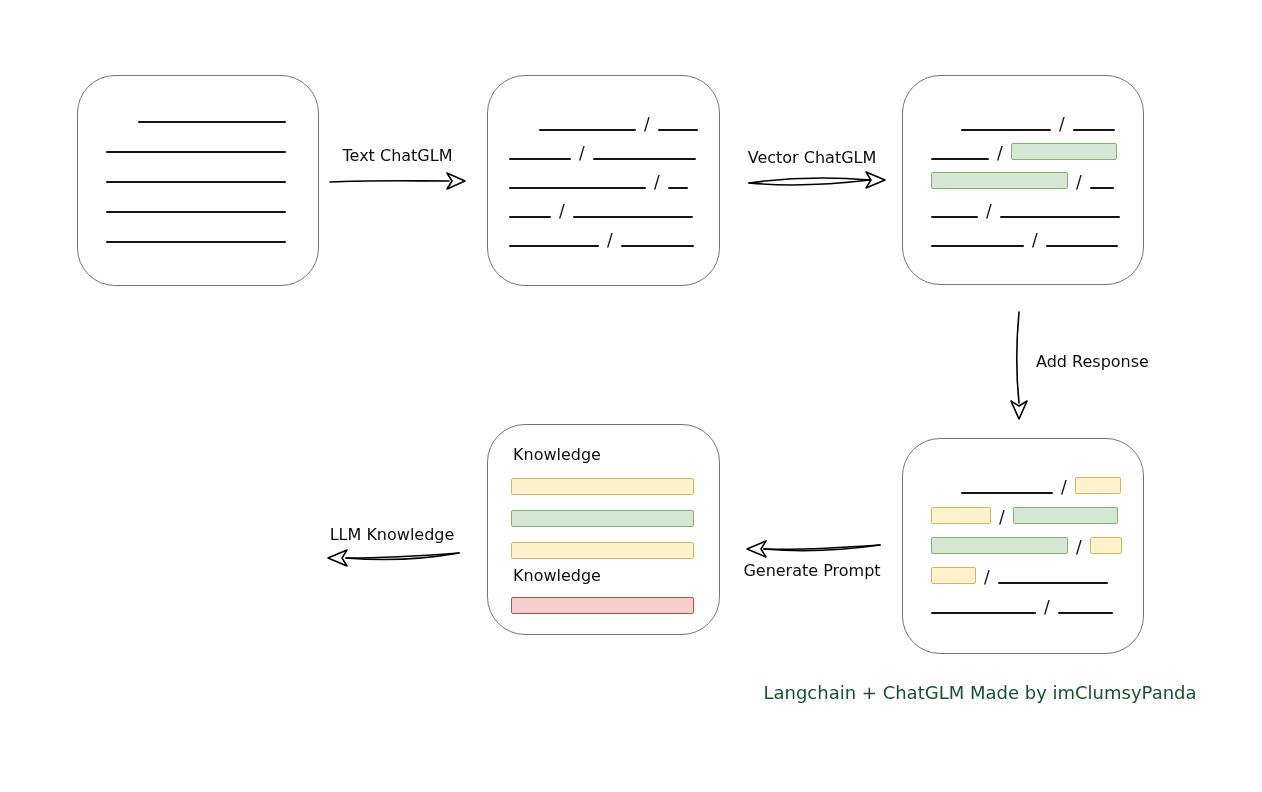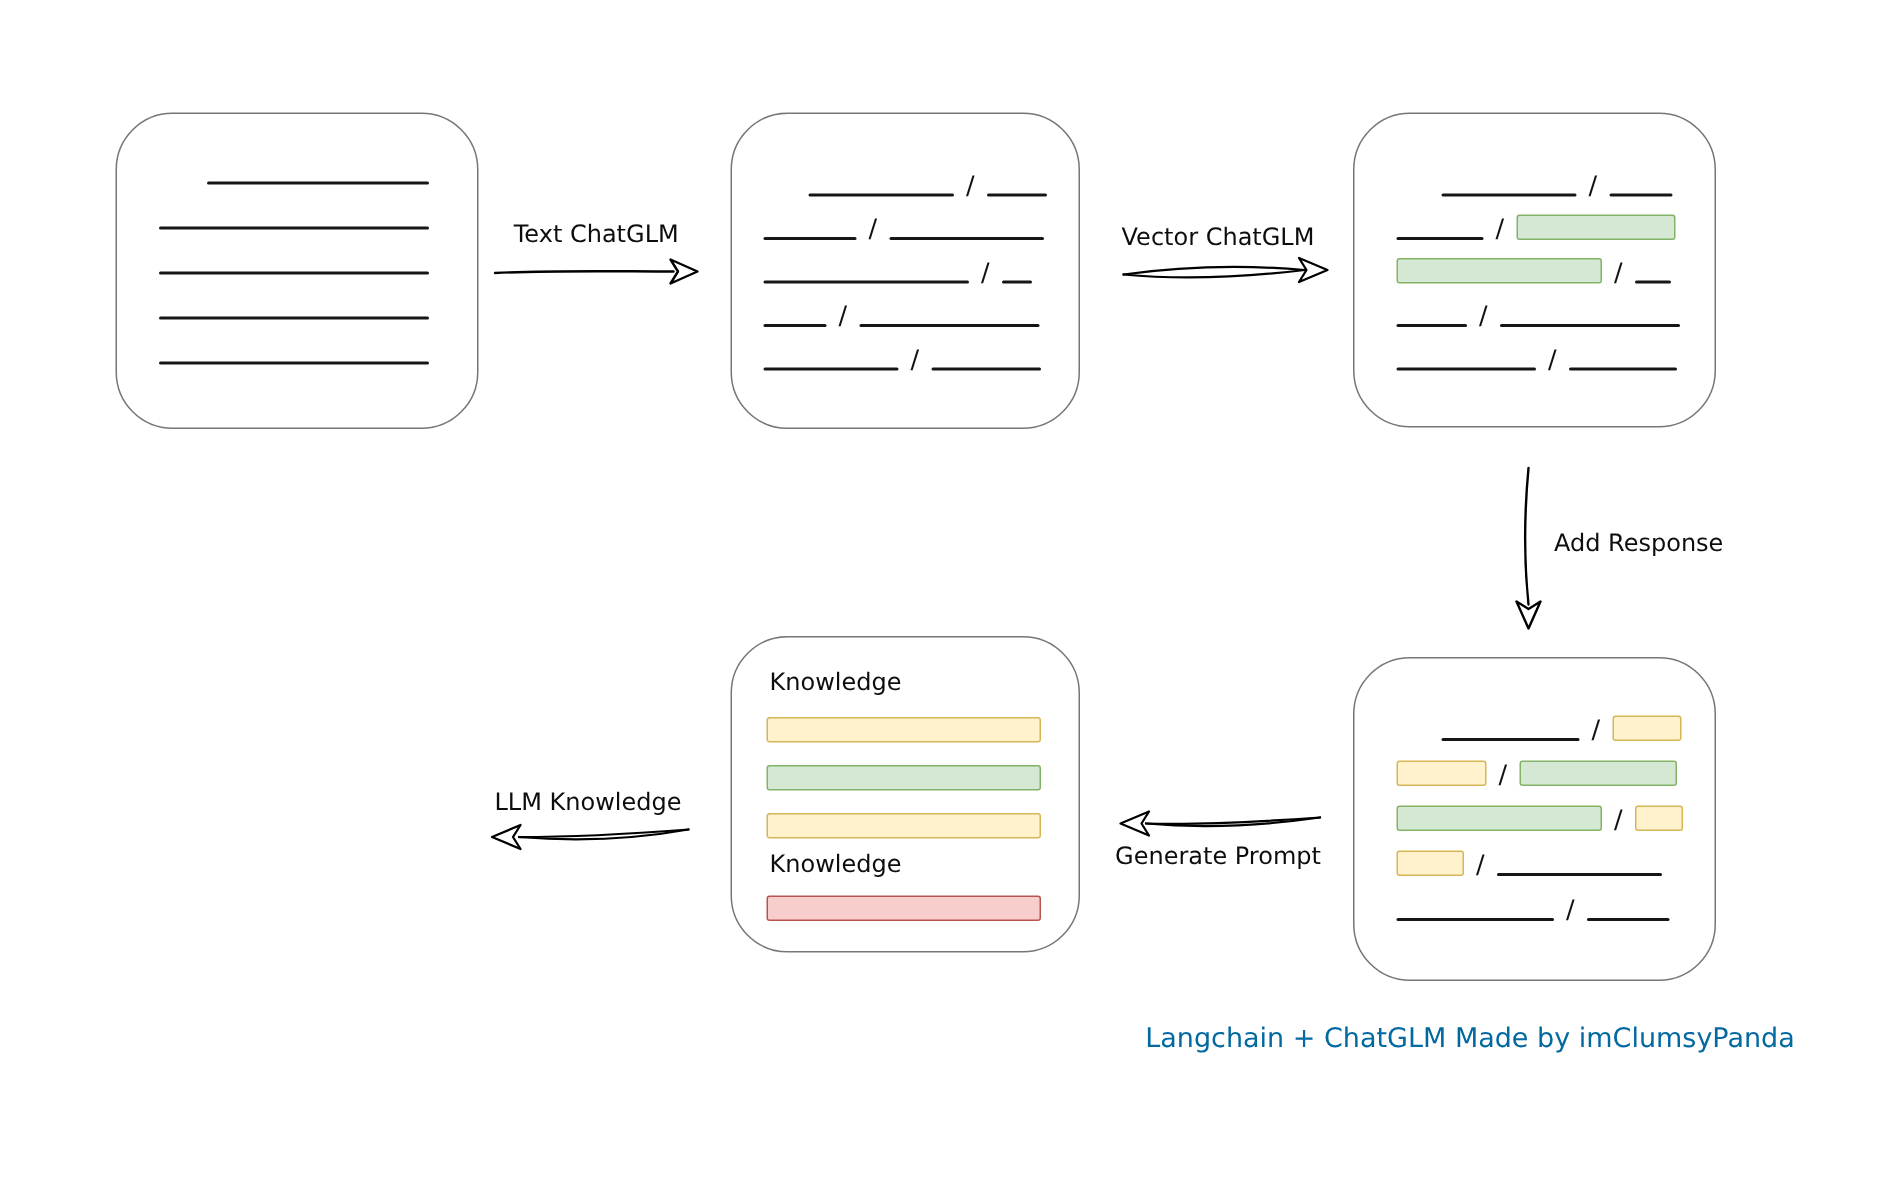--- a/index.html
+++ b/index.html
@@ -16,21 +16,21 @@
   .gap14{gap:14px;}
   .seg-row{display:flex;align-items:flex-end;height:18px;column-gap:8px;}
   .hline{height:2px;background:#161616;border-radius:1px;}
   .chip{height:15px;border:1.4px solid;border-radius:2px;box-sizing:content-box;}
   .slash{font-size:17px;line-height:15px;margin-bottom:-1px;font-weight:500;color:#111;}
   .lbl{
     position:absolute;font-size:16px;color:#0d0d0d;white-space:nowrap;
   }
   .center{text-align:center;}
   .box-label{position:absolute;font-size:16px;color:#0d0d0d;}
-  #caption{position:absolute;font-size:18px;color:#0369a1;text-align:center;}
+  #caption{position:absolute;font-size:18px;color:#14532d;text-align:center;}
   #arrows{position:absolute;left:0;top:0;pointer-events:none;}
 </style>
 </head>
 <body>
 
 <div id="canvas">
 
   <svg id="arrows" width="1262" height="792" viewBox="0 0 1262 792">
     <g stroke="#000" stroke-width="1.6" fill="none" stroke-linejoin="round" stroke-linecap="round">
       <path d="M330 182 C372 180 412 181 449 181"></path>

